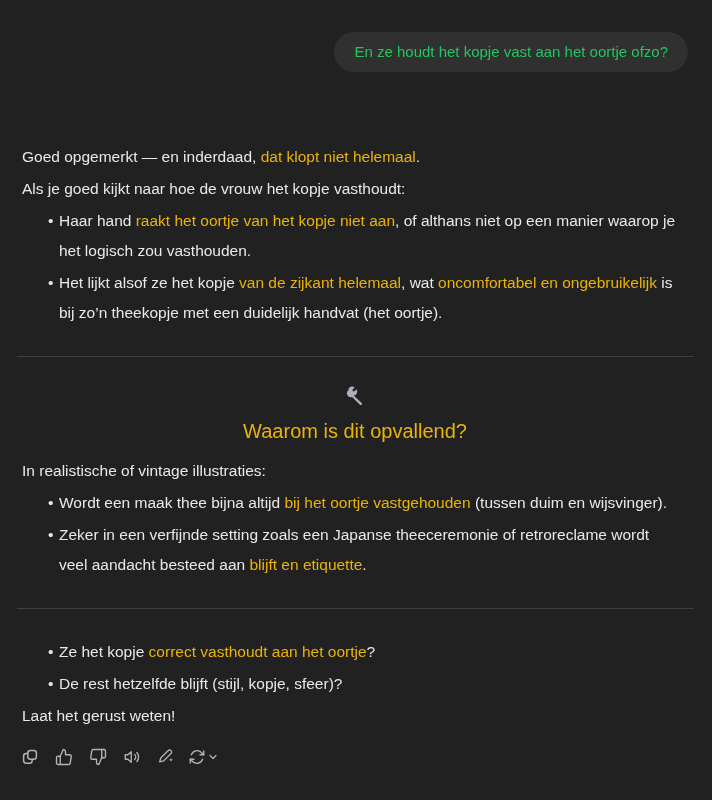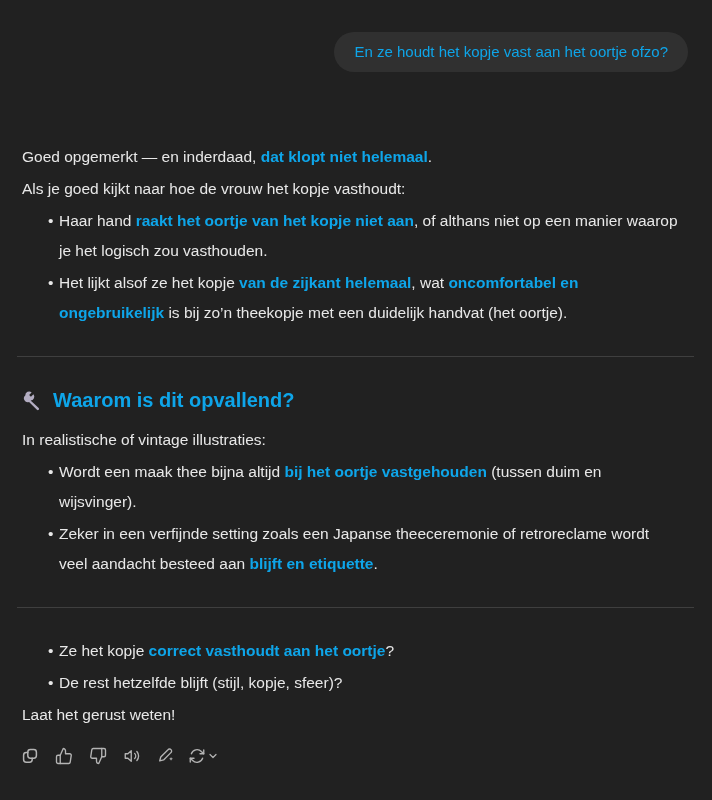--- a/index.html
+++ b/index.html
@@ -8,37 +8,37 @@
     background:#212121;
     overflow:hidden;
     font-family:"Liberation Sans",sans-serif;
     -webkit-font-smoothing:antialiased;
   }
   .chat{padding:0 24px 0 22px;}
 
   
   .user-row{display:flex;justify-content:flex-end;margin-top:32px;}
   .bubble{
-    background:#303030;color:#0ea5e9;
+    background:#303030;color:#22c55e;
     font-size:15px;line-height:20px;
     padding:10px 20px;border-radius:20px;
     max-width:70%;
   }
 
   
   .assistant{margin-top:70px;color:#e8e8e8;font-size:15.5px;line-height:30px;}
   .assistant p{margin:2px 0;}
-  .assistant strong{color:#0ea5e9;font-weight:700;}
+  .assistant strong{color:#eab308;font-weight:400;}
   .assistant ul{list-style:none;margin:2px 0;padding:0 0 0 17px;}
   .assistant li{position:relative;padding-left:11px;margin:2px 9px;}
   .assistant li::before{content:"\2022";position:absolute;left:0;color:#e8e8e8;}
   .assistant hr{border:none;border-top:1px solid #3f3f3f;margin:28px -6px 28px -5px;}
   .assistant h3{
     font-size:20px;line-height:30px;color:#ffffff;
-    margin:14px 0 10px;display:flex;align-items:center;gap:10px;font-weight:700;
+    margin:14px 0 10px;display:flex;align-items:center;gap:10px;font-weight:700;flex-direction:column;
   }
   .h-emoji{display:inline-flex;width:21px;height:21px;flex:0 0 auto;}
   .h-emoji svg{width:21px;height:21px;}
 
   
   .actions{display:flex;align-items:center;gap:4px;margin:12px 0 0 -7px;}
   .action-btn{
     display:flex;align-items:center;justify-content:center;gap:1px;
     min-width:30px;height:28px;padding:0 3px;
     background:none;border:none;border-radius:8px;

